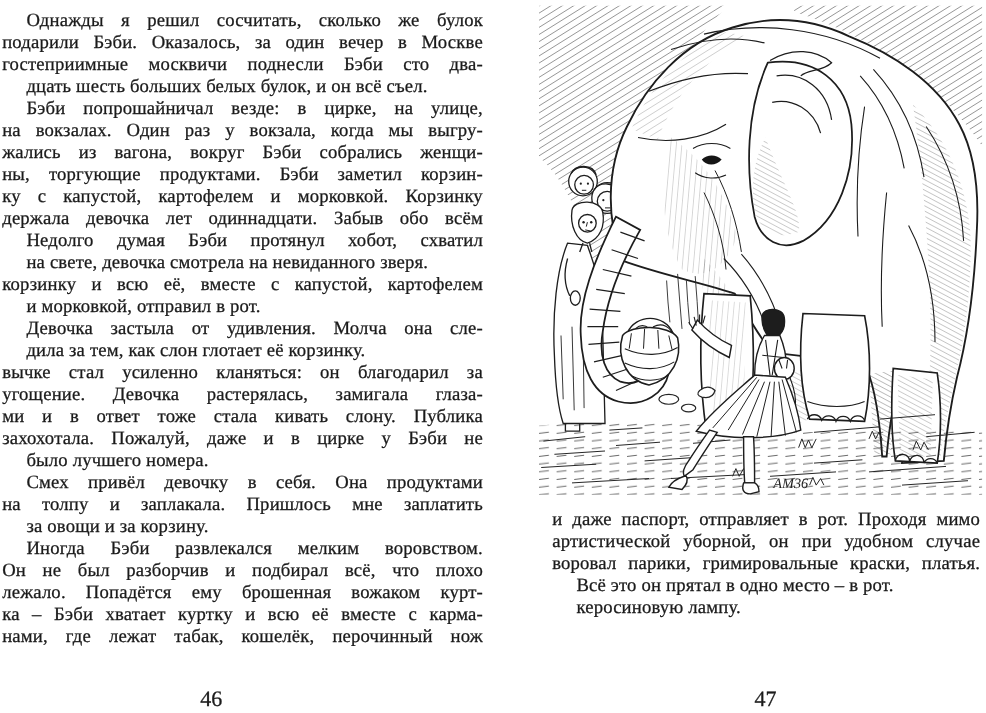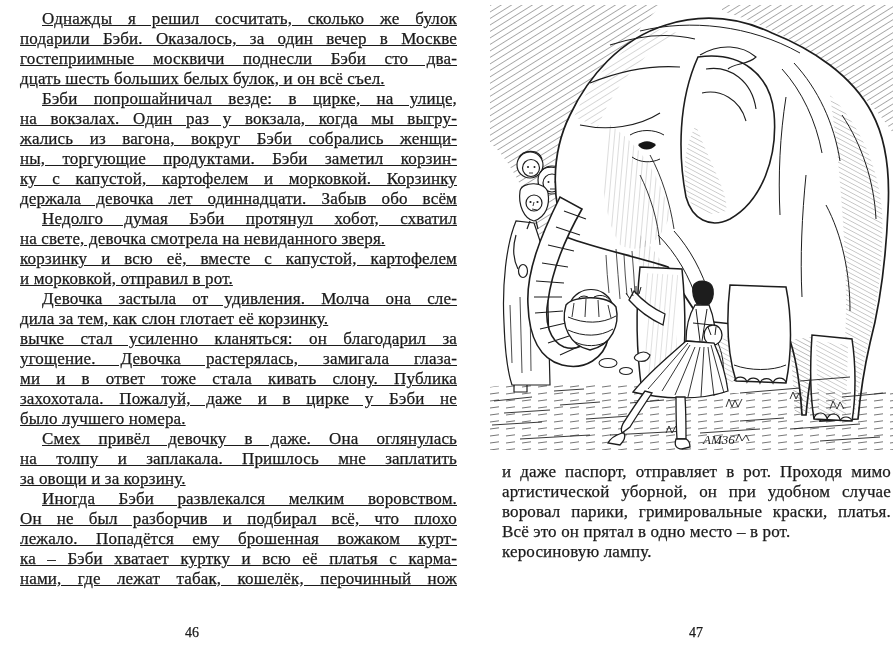--- a/index.html
+++ b/index.html
@@ -6,27 +6,27 @@
   body{
     width:896px;height:648px;position:relative;overflow:hidden;
     background:#ffffff;color:#1b1b1b;
     font-family:"Liberation Serif","DejaVu Serif",serif;
   }
   .spread{position:absolute;inset:0;}
   .page-text{
     position:absolute;font-size:17px;line-height:20px;letter-spacing:.15px;
     -webkit-text-stroke:.25px #1b1b1b;
   }
-  .page-text.left-col{left:20px;top:9px;width:437px;text-decoration:underline;}
+  .page-text.left-col{left:2px;top:9px;width:437px;}
   .page-text.right-col{left:502px;top:462px;width:389px;}
   .line{height:20px;text-align:justify;text-align-last:justify;white-space:nowrap;}
-  .line.end{text-align-last:left;}
+  .line.end{text-align-last:left;margin-left:22px;}
   .line.indent{text-indent:22px;}
   .pagenum{
-    position:absolute;top:625px;width:64px;text-align:center;font-size:14px;
+    position:absolute;top:625px;width:64px;text-align:center;font-size:20px;
     -webkit-text-stroke:.25px #1b1b1b;
   }
   .pagenum.pn-left{left:160px;}
   .pagenum.pn-right{left:664px;}
   .illustration{position:absolute;left:490px;top:5px;width:403px;height:445px;}
   .illustration svg{display:block;}
 </style>
 </head>
 <body>
 
@@ -47,27 +47,27 @@
       <div class="line end">на свете, девочка смотрела на невиданного зверя.</div>
       <div class="line">корзинку и всю её, вместе с капустой, картофелем</div>
       <div class="line end">и морковкой, отправил в рот.</div>
       <div class="line indent">Девочка застыла от удивления. Молча она сле-</div>
       <div class="line end">дила за тем, как слон глотает её корзинку.</div>
       <div class="line">вычке стал усиленно кланяться: он благодарил за</div>
       <div class="line">угощение. Девочка растерялась, замигала глаза-</div>
       <div class="line">ми и в ответ тоже стала кивать слону. Публика</div>
       <div class="line">захохотала. Пожалуй, даже и в цирке у Бэби не</div>
       <div class="line end">было лучшего номера.</div>
-      <div class="line indent">Смех привёл девочку в даже. Она оглянулась</div>
+      <div class="line indent">Смех привёл девочку в себя. Она продуктами</div>
       <div class="line">на толпу и заплакала. Пришлось мне заплатить</div>
       <div class="line end">за овощи и за корзину.</div>
       <div class="line indent">Иногда Бэби развлекался мелким воровством.</div>
       <div class="line">Он не был разборчив и подбирал всё, что плохо</div>
       <div class="line">лежало. Попадётся ему брошенная вожаком курт-</div>
-      <div class="line">ка – Бэби хватает куртку и всю её платья с карма-</div>
+      <div class="line">ка – Бэби хватает куртку и всю её вместе с карма-</div>
       <div class="line">нами, где лежат табак, кошелёк, перочинный нож</div>
     </div>
 
   <div class="illustration">
     <svg width="403" height="445" viewBox="0 0 403 445" xmlns="http://www.w3.org/2000/svg">
       <defs>
         <pattern id="hA" width="5.5" height="5.5" patternUnits="userSpaceOnUse" patternTransform="rotate(58)">
           <line x1="0" y1="0" x2="0" y2="5.5" stroke="#242424" stroke-width="1"></line>
         </pattern>
         <pattern id="hB" width="4.2" height="4.2" patternUnits="userSpaceOnUse" patternTransform="rotate(118)">

